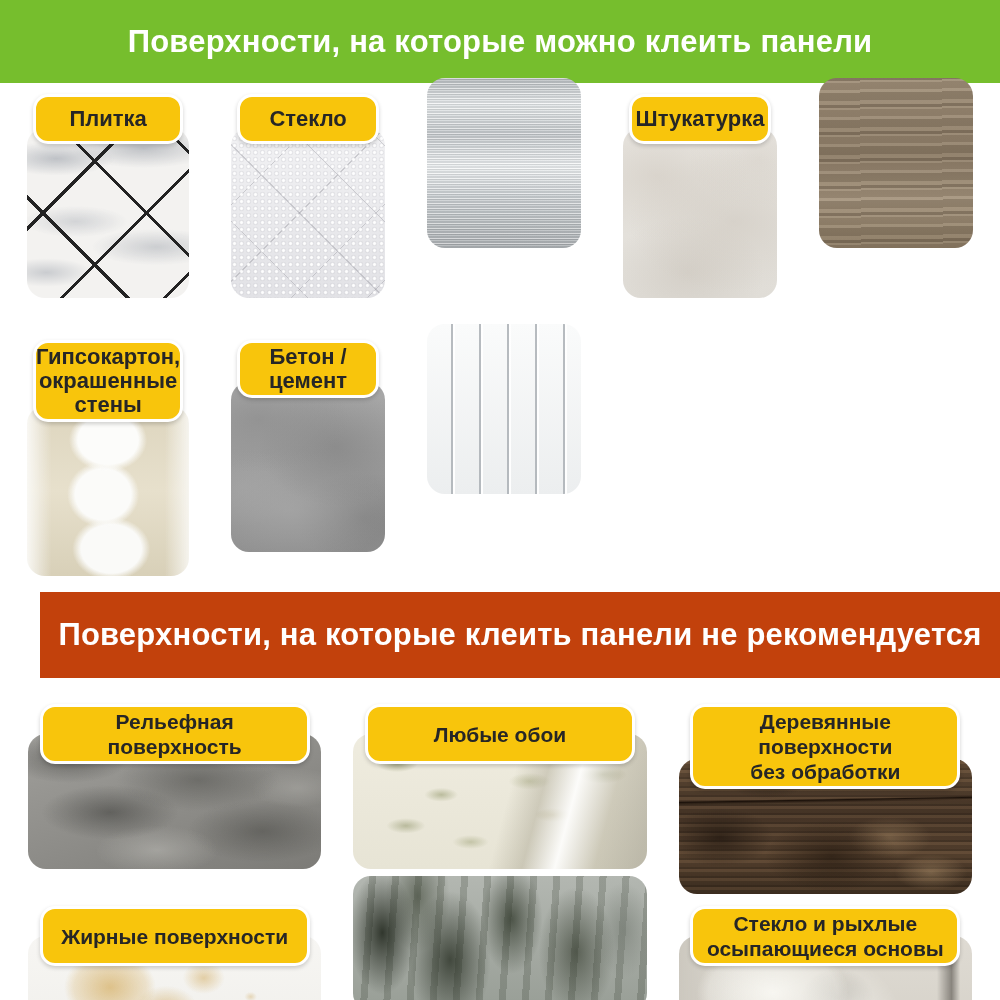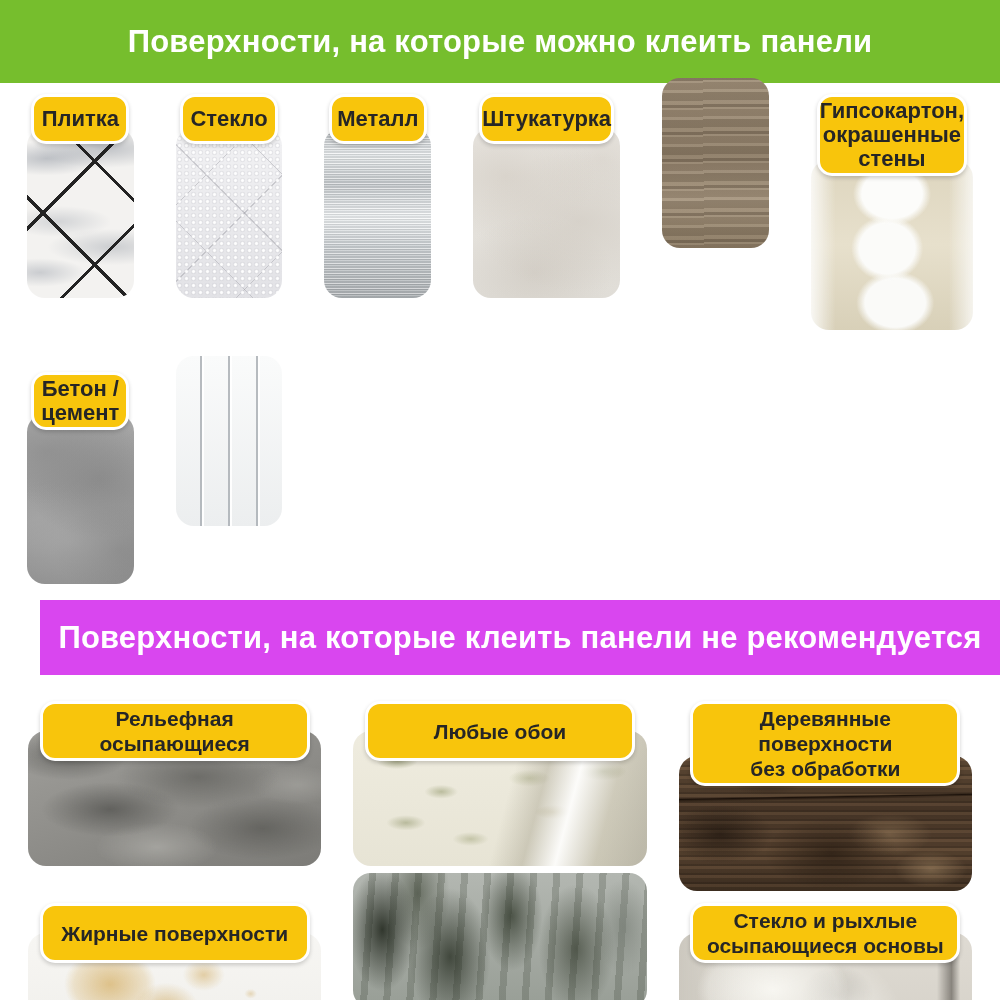--- a/index.html
+++ b/index.html
@@ -7,24 +7,24 @@
     width:1000px;height:1000px;overflow:hidden;
     background:#ffffff;
     font-family:"Liberation Sans", sans-serif;
   }
   .band{
     display:flex;align-items:center;justify-content:center;
     color:#fff;font-weight:bold;font-size:31px;letter-spacing:.2px;
     text-align:center;
   }
   .band-allowed{background:#76BE2D;height:83px;}
-  .band-banned{background:#d946ef;height:75px;margin-top:16px;margin-left:40px;}
+  .band-banned{background:#c2410c;height:86px;margin-top:16px;margin-left:40px;}
 
   .grid{display:grid;}
-  .grid-allowed{grid-template-columns:repeat(6,1fr);column-gap:30px;row-gap:14px;padding:0 27px;margin-top:11px;gap:42px;}
+  .grid-allowed{grid-template-columns:repeat(5,1fr);column-gap:30px;row-gap:14px;padding:0 27px;margin-top:11px;gap:42px;}
   .grid-banned{grid-template-columns:repeat(3,1fr);column-gap:32px;row-gap:12px;padding:0 28px;margin-top:26px;}
 
   .tile{display:flex;flex-direction:column;align-items:center;margin:0;}
   .pill{
     position:relative;z-index:2;width:92%;box-sizing:border-box;
     background:#F8C50C;border:3px solid #ffffff;border-radius:15px;
     display:flex;align-items:center;justify-content:center;text-align:center;
     font-weight:bold;color:#262626;white-space:pre-line;
     box-shadow:0 2px 4px rgba(0,0,0,.18);
     padding:2px 6px;
@@ -192,21 +192,20 @@
   <div class="grid grid-allowed">
     <figure class="tile">
       <figcaption class="pill">Плитка</figcaption>
       <div class="photo" data-texture="marble-tile"></div>
     </figure>
     <figure class="tile">
       <figcaption class="pill">Стекло</figcaption>
       <div class="photo" data-texture="textured-glass"></div>
     </figure>
     <figure class="tile">
-      <figcaption class="pill">Металл</figcaption>
       <div class="photo" data-texture="brushed-metal"></div>
     </figure>
     <figure class="tile">
       <figcaption class="pill">Штукатурка</figcaption>
       <div class="photo" data-texture="plaster"></div>
     </figure>
     <figure class="tile">
       <div class="photo" data-texture="wood-laminate"></div>
     </figure>
     <figure class="tile">
@@ -224,21 +223,21 @@
   </div>
 </section>
 
 <section>
   <div class="band band-banned">
     <div>Поверхности, на которые клеить панели не рекомендуется</div>
   </div>
   <div class="grid grid-banned">
     <figure class="tile">
       <figcaption class="pill">Рельефная
-осыпающиеся</figcaption>
+поверхность</figcaption>
       <div class="photo" data-texture="rough-relief"></div>
     </figure>
     <figure class="tile">
       <figcaption class="pill">Любые обои</figcaption>
       <div class="photo" data-texture="floral-wallpaper"></div>
     </figure>
     <figure class="tile">
       <figcaption class="pill">Деревянные поверхности
 без обработки</figcaption>
       <div class="photo" data-texture="untreated-wood"></div>

